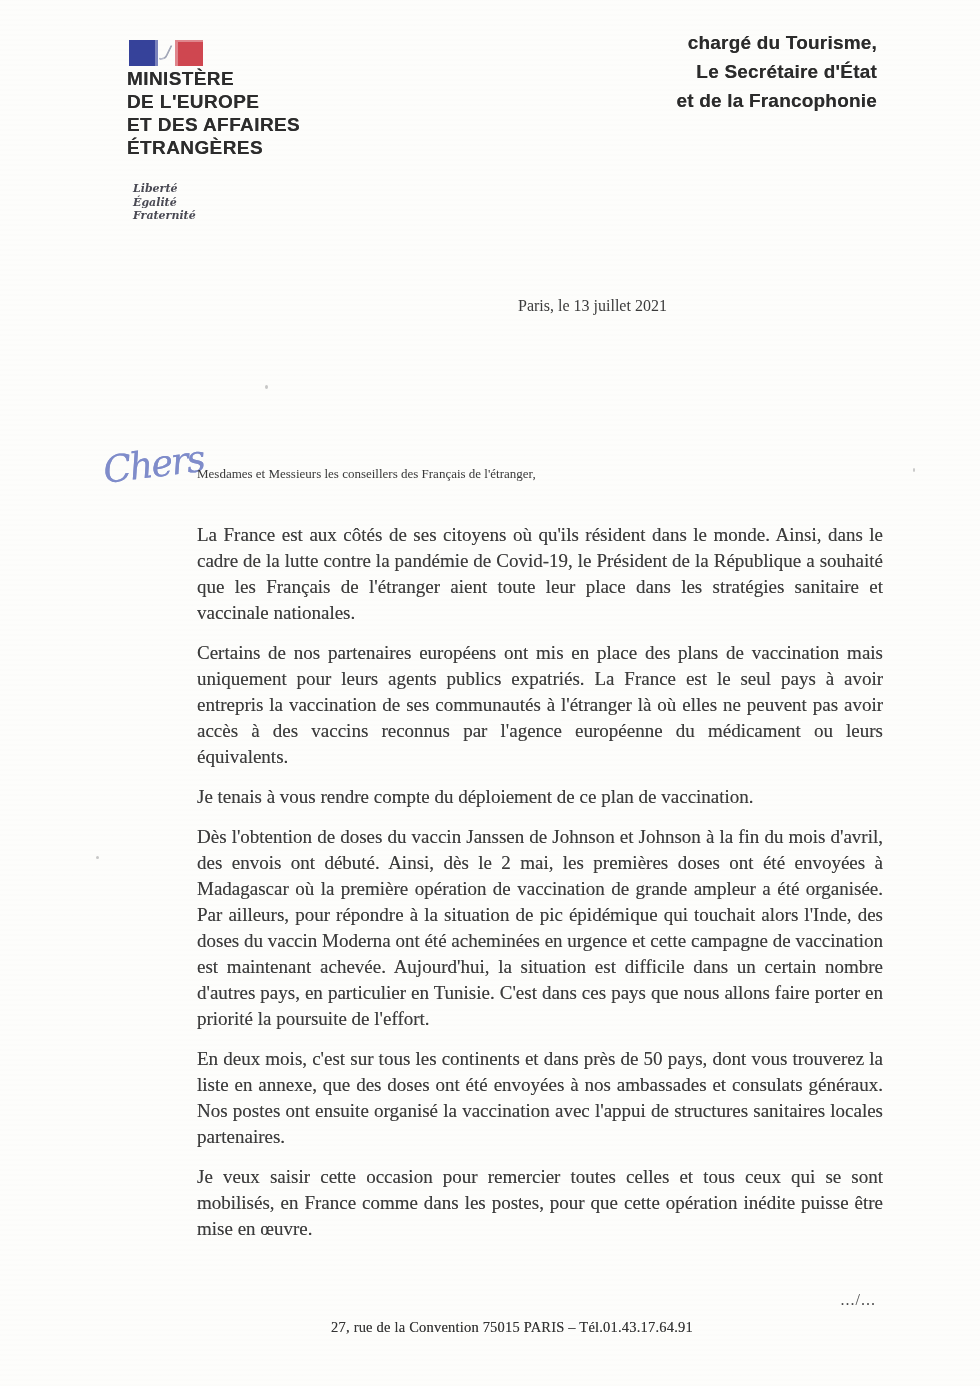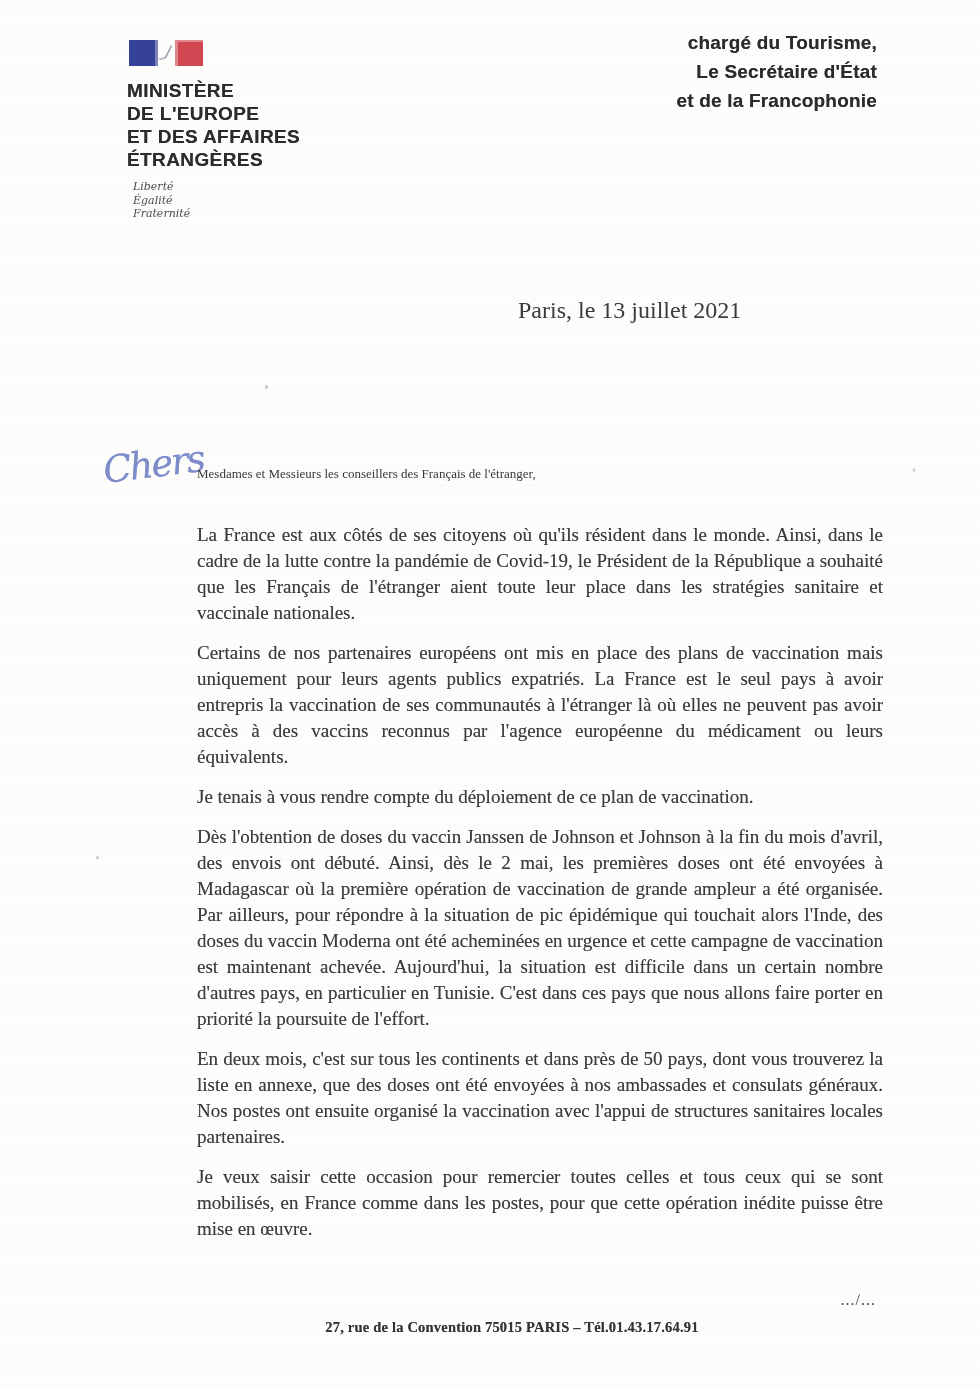--- a/index.html
+++ b/index.html
@@ -36,36 +36,36 @@
   .flag-figure {
     position: absolute; left: 33px; top: 4px; width: 7px; height: 17px;
     border-right: 2px solid #8d93a8;
     border-bottom: 2px solid #a8adc0;
     transform: rotate(14deg) skewX(-12deg);
     border-radius: 0 0 6px 0;
     opacity: 0.8;
   }
 
   .ministry-name {
-    margin-top: 12px;
+    margin-top: 0;
     font-family: "Liberation Sans", sans-serif;
     font-weight: bold;
     font-size: 19px;
     line-height: 23px;
     letter-spacing: 0.4px;
     color: #2c2c2c;
     text-shadow: 0 0 0.6px rgba(44,44,44,0.7);
   }
 
   .motto {
-    margin-top: 9px;
+    margin-top: 23px;
     margin-left: 6px;
     font-family: "DejaVu Serif", serif;
     font-style: italic;
-    font-weight: normal;
+    font-weight: bold;
     font-size: 11px;
     line-height: 13.5px;
     color: #4a4a54;
   }
 
   
   .sender {
     position: absolute;
     right: 103px;
     top: 28px;
@@ -78,21 +78,21 @@
     color: #2b2b2b;
     letter-spacing: 0.2px;
     text-shadow: 0 0 0.6px rgba(43,43,43,0.65);
   }
 
   
   .dateline {
     position: absolute;
     left: 518px;
     top: 297px;
-    font-size: 24px;
+    font-size: 16px;
     color: #3b3b3b;
   }
 
   
   .handwritten {
     position: absolute;
     left: 103px;
     top: 443px;
     font-family: "DejaVu Serif", serif;
     font-style: italic;
@@ -134,21 +134,21 @@
     letter-spacing: 1px;
     color: #4a4a4a;
   }
 
   .footer {
     position: absolute;
     left: 0;
     right: 4px;
     top: 1319px;
     text-align: center;
-    font-weight: bold;
+    font-weight: normal;
     font-size: 14.5px;
     letter-spacing: 0.2px;
     color: #343434;
     text-shadow: 0 0 0.5px rgba(52,52,52,0.6);
     padding-left: 48px;
   }
 
   
   .speckle { position: absolute; background: #9b9b9b; border-radius: 50%; opacity: 0.55; }
   .speckle.s1 { left: 265px; top: 385px; width: 3px; height: 4px; }

